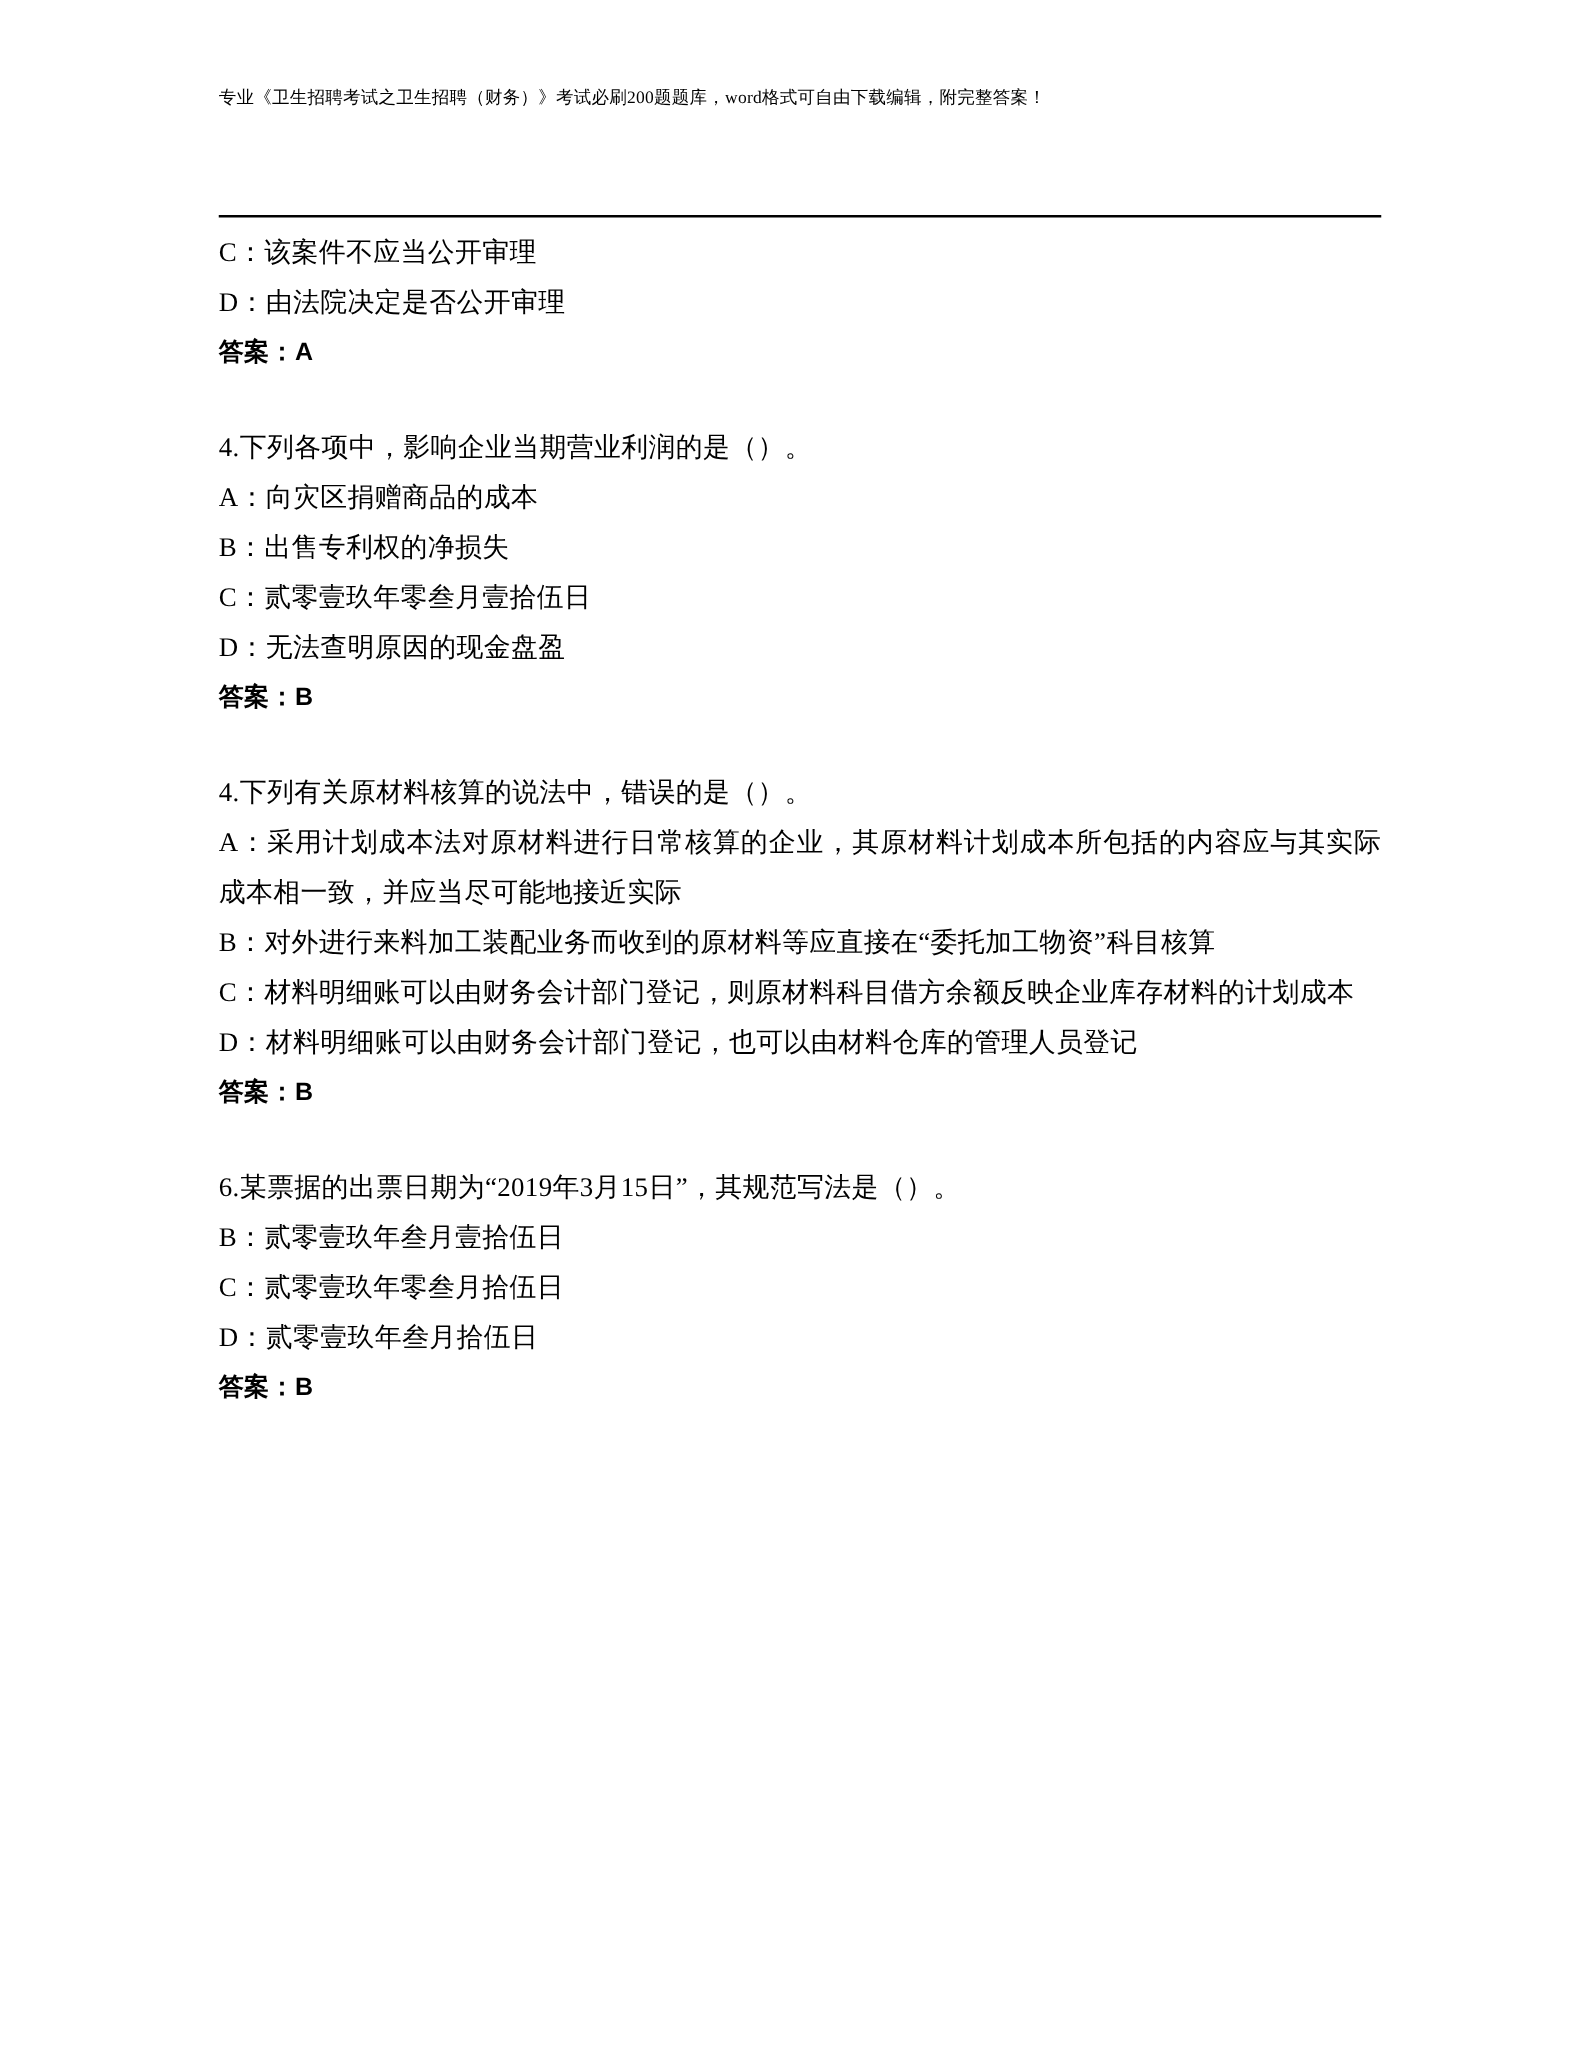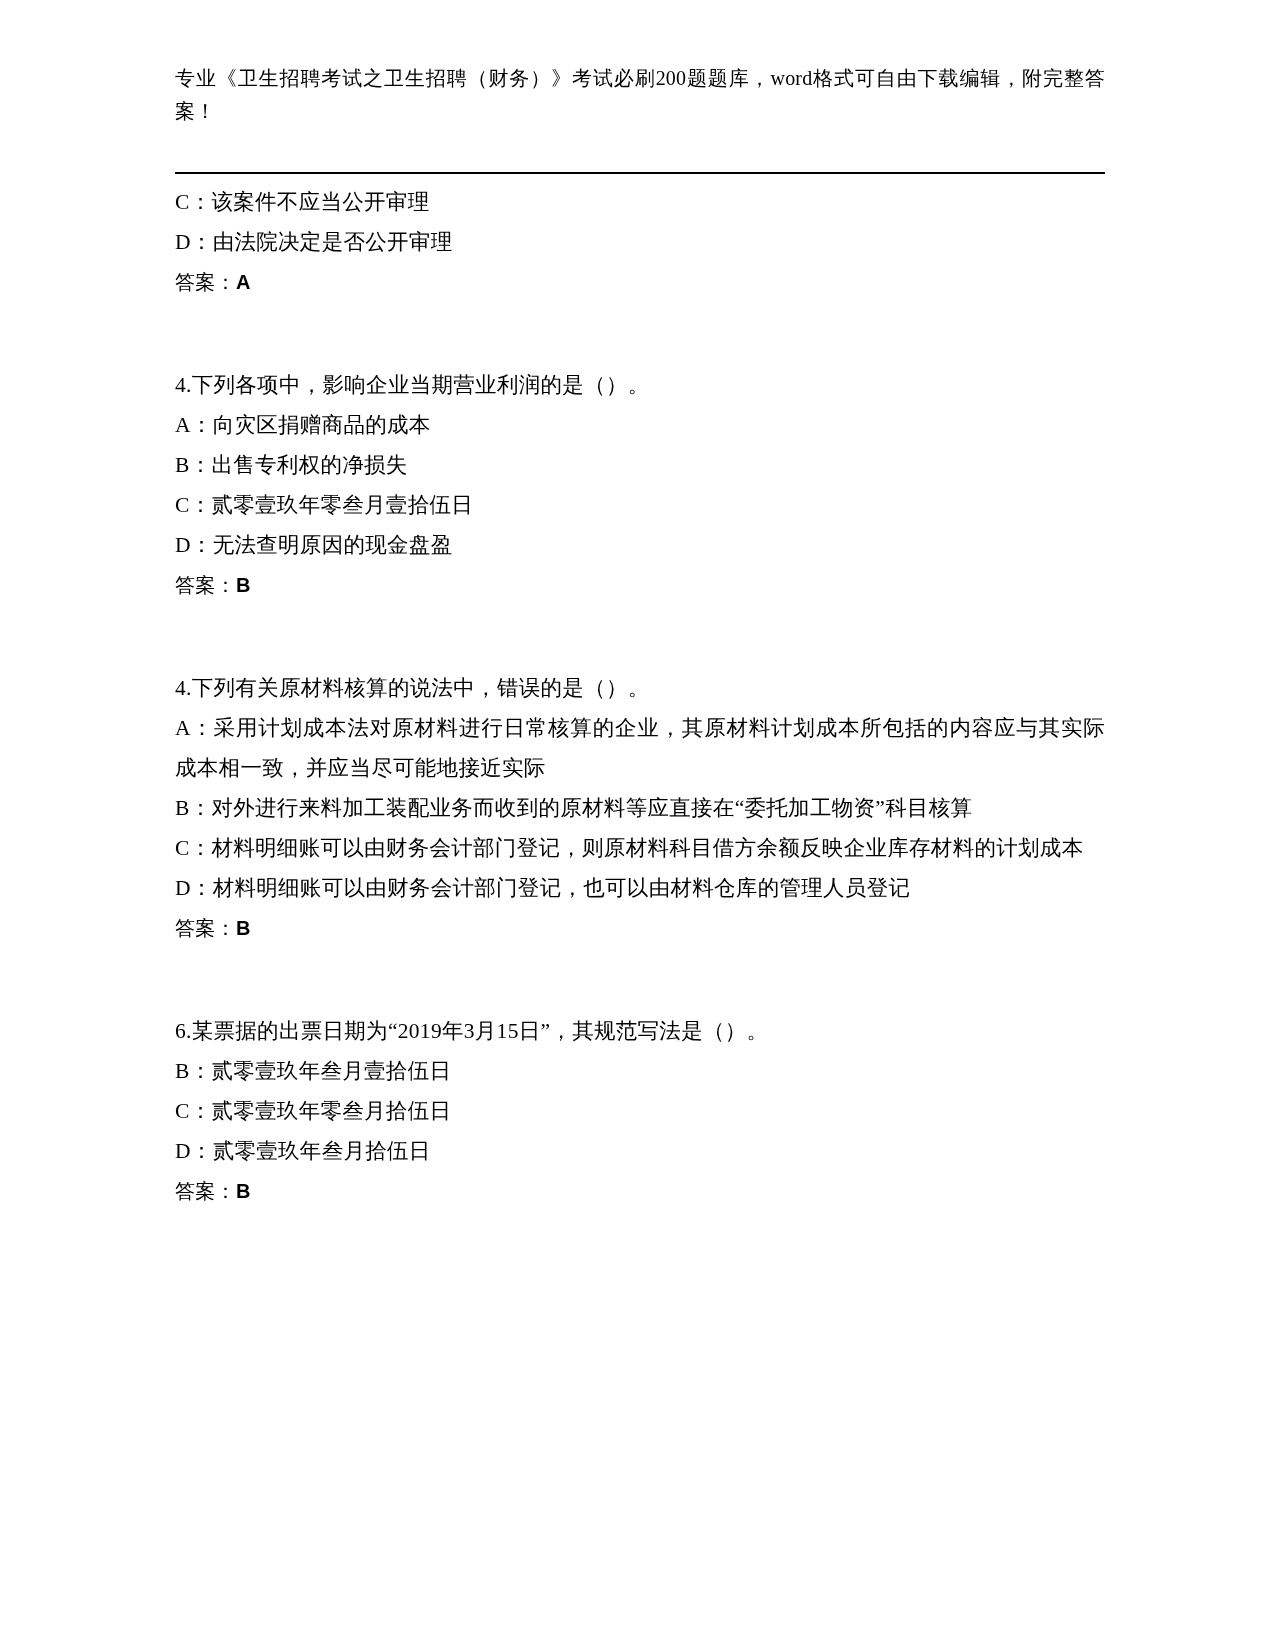--- a/index.html
+++ b/index.html
@@ -22,21 +22,21 @@
     width: 1275px;
     height: 1650px;
     box-sizing: border-box;
     padding: 0;
   }
   .header {
     position: absolute;
     left: 175px;
     top: 62px;
     width: 930px;
-    font-size: 20px;
+    font-size: 14px;
     line-height: 33px;
     letter-spacing: 0.2px;
     text-align: justify;
     color: #000;
   }
   .hr {
     position: absolute;
     left: 175px;
     top: 172px;
     width: 930px;
@@ -62,28 +62,27 @@
     height: 36px;
   }
   .answer {
     font-weight: bold;
     font-family: "Liberation Sans", sans-serif;
     font-size: 20px;
     line-height: 40px;
   }
   .answer .ans-label {
     font-family: "Liberation Serif", serif;
-    font-weight: normal;
+    font-weight: bold;
   }
   .opt {
     text-align: justify;
   }
   .qtext {
     text-align: justify;
-    margin-top: 27px;
   }
 </style>
 </head>
 <body>
 
 <div class="page">
 
   <div class="header">专业《卫生招聘考试之卫生招聘（财务）》考试必刷200题题库，word格式可自由下载编辑，附完整答案！</div>
 
   <div class="hr"></div>

